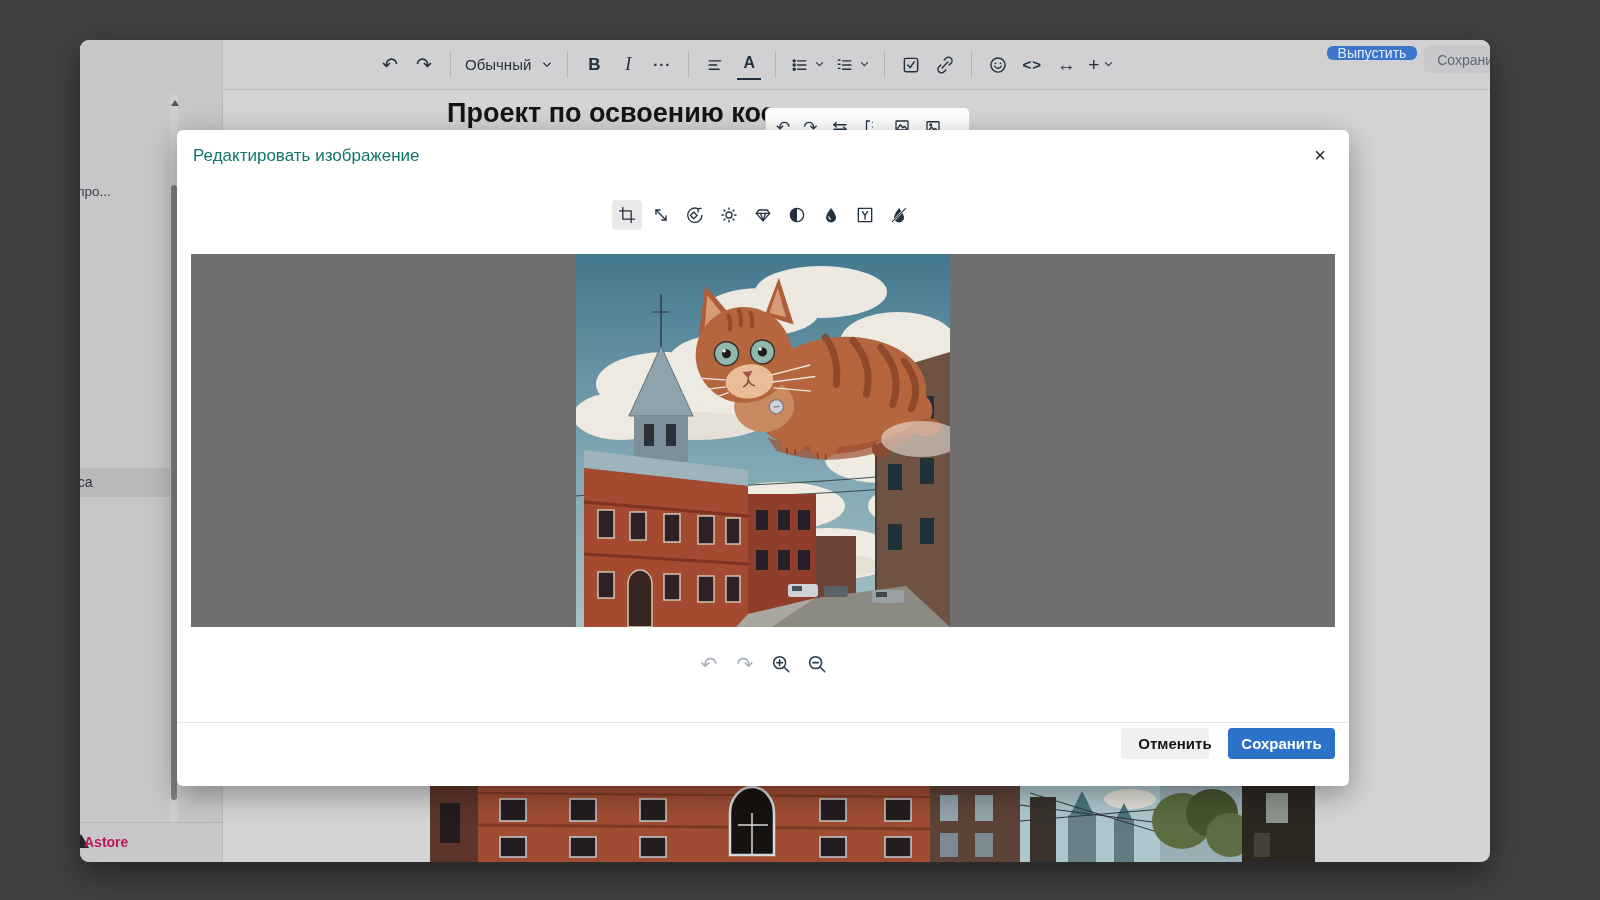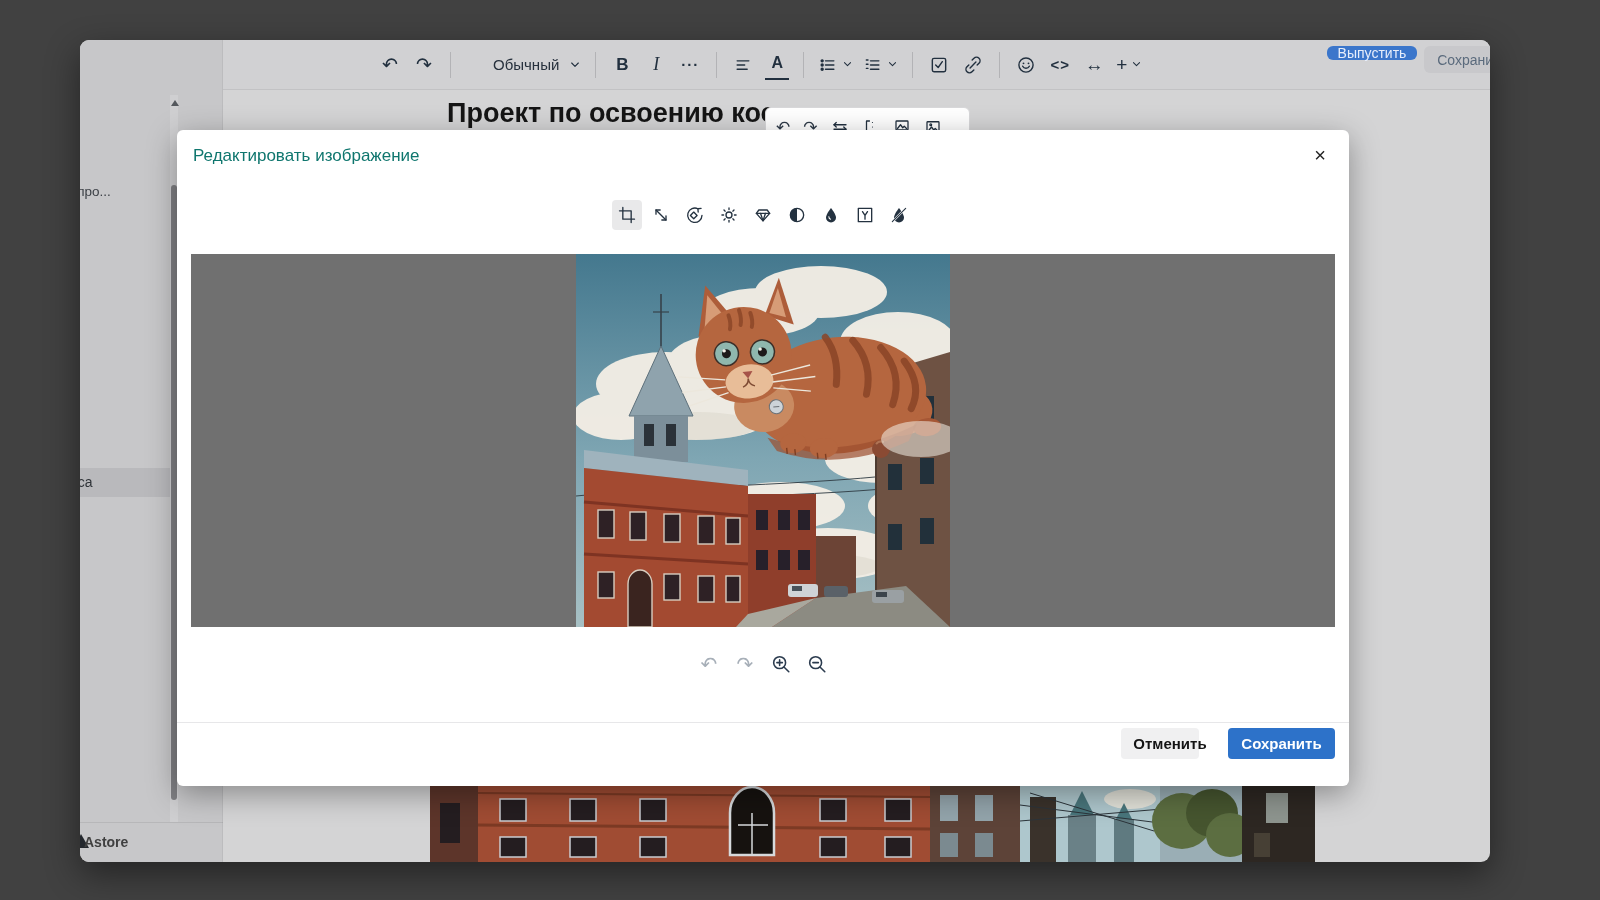--- a/index.html
+++ b/index.html
@@ -13,40 +13,40 @@
 
   
   #sidebar { left:0; top:0; width:143px; height:822px; background:#c7c7c9; border-right:1px solid rgba(0,0,0,.05); }
   .side-text { font-size:13.5px; color:#3c4046; white-space:nowrap; }
   #side-item-top { left:-14px; top:144px; }
   #side-row-selected { left:0; top:428px; width:98px; height:29px; background:#b9b9bc; }
   #side-row-selected span { position:absolute; left:-10px; top:6px; font-size:14px; color:#2f3338; }
   #side-footer { left:0; top:782px; width:143px; height:40px; border-top:1px solid rgba(0,0,0,.08); }
   #brand-logo { left:-7px; top:11px; width:0; height:0; border-left:8px solid transparent;
                 border-right:8px solid transparent; border-bottom:14px solid #23272d; position:absolute; }
-  #brand-name { position:absolute; left:4px; top:11px; font-size:14px; font-weight:bold; color:#404040; }
+  #brand-name { position:absolute; left:4px; top:11px; font-size:14px; font-weight:bold; color:#be185d; }
   
   #side-scroll-track { left:90px; top:55px; width:8px; height:727px; background:#cfcfd1; }
   #side-scroll-up { left:91px; top:60px; width:0; height:0; border-left:4px solid transparent;
                     border-right:4px solid transparent; border-bottom:6px solid #54585d; position:absolute; }
   #side-scroll-thumb { left:91px; top:145px; width:6px; height:615px; background:#808084; border-radius:3px; }
 
   
   #topbar { left:143px; top:0; width:1267px; height:50px; background:#d1d1d3;
             border-bottom:1px solid rgba(0,0,0,.07); display:flex; align-items:center; padding-left:150px; }
   .tb-item { display:flex; align-items:center; justify-content:center; height:30px; min-width:24px;
              margin:0 5px; color:#22303f; cursor:pointer; }
   .tb-sep { width:1px; height:26px; background:#b3b3b6; margin:0 9px; }
   .tb-glyph { font-size:19px; line-height:1; }
   .tb-bold { font-size:17px; font-weight:bold; }
   .tb-italic { font-size:18px; font-style:italic; font-family:"Liberation Serif", serif; }
   .tb-more { font-size:15px; font-weight:bold; letter-spacing:1px; }
   .tb-colorA { font-size:16px; font-weight:bold; border-bottom:2px solid #22303f; line-height:1.15; }
   .tb-code { font-size:15px; font-weight:bold; letter-spacing:1px; }
-  .tb-style { font-size:15px; color:#27313d; margin-right:6px;margin-left:28px; }
+  .tb-style { font-size:15px; color:#27313d; margin-right:6px; }
   .ic { stroke:#22303f; fill:none; stroke-width:1.7; stroke-linecap:round; stroke-linejoin:round; }
   .chev { margin-left:4px; }
 
   .btn { border-radius:6px; font-size:14px; display:flex; align-items:center; justify-content:center;
          cursor:pointer; }
   #btn-publish { left:1247px; top:6px; width:90px; height:14px; background:#3b76cb; color:#e7eefb; }
   #btn-save-top { left:1344px; top:6px; width:96px; height:27px; background:#c8c8cb; color:#5b6b7d; }
 
   
   #article-title { left:367px; top:58px; font-size:27px; font-weight:bold; color:#151515; white-space:nowrap; }
@@ -67,21 +67,21 @@
               border-radius:4px; cursor:pointer; }
   .tool-btn.active { background:#e9e9ea; }
   .tool-ic { stroke:#243240; fill:none; stroke-width:1.6; stroke-linecap:round; stroke-linejoin:round; }
   #modal-stage { left:14px; top:124px; width:1144px; height:373px; background:#707070; position:absolute; }
   #stage-image { position:absolute; left:385px; top:0; width:374px; height:373px; }
   #modal-controls { left:0; top:523px; width:1172px; display:flex; justify-content:center; gap:14px;
                     align-items:center; position:absolute; }
   .ctrl { width:22px; height:22px; display:flex; align-items:center; justify-content:center; cursor:pointer; }
   .ctrl-glyph { font-size:20px; color:#a7afb8; line-height:1; }
   #modal-divider { left:0; top:592px; width:1172px; height:1px; background:#e7e7e9; position:absolute; }
-  #btn-cancel { left:944px; top:598px; width:78px; height:31px; background:#f0f0f1; color:#141414;
+  #btn-cancel { left:944px; top:598px; width:88px; height:31px; background:#f0f0f1; color:#141414;
                 font-weight:bold; font-size:15px; border-radius:4px; position:absolute;padding-left:20px; }
   #btn-save { left:1051px; top:598px; width:107px; height:31px; background:#2d72c9; color:#ffffff;
               font-weight:bold; font-size:15px; border-radius:4px; position:absolute; }
 </style>
 </head>
 <body>
 
 <div id="window" class="abs">
 
   <div id="sidebar" class="abs">

